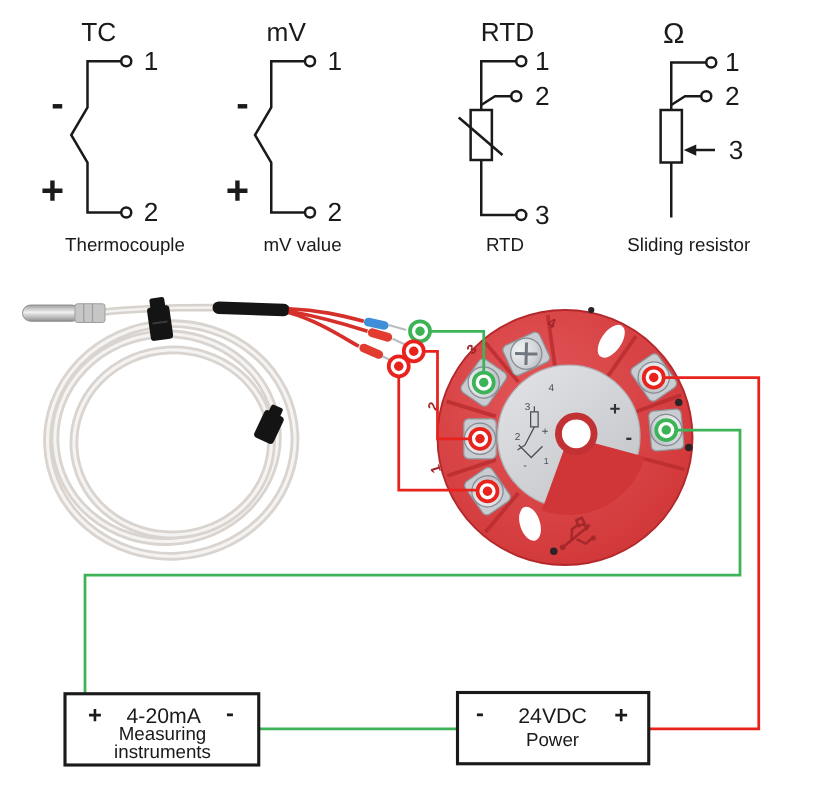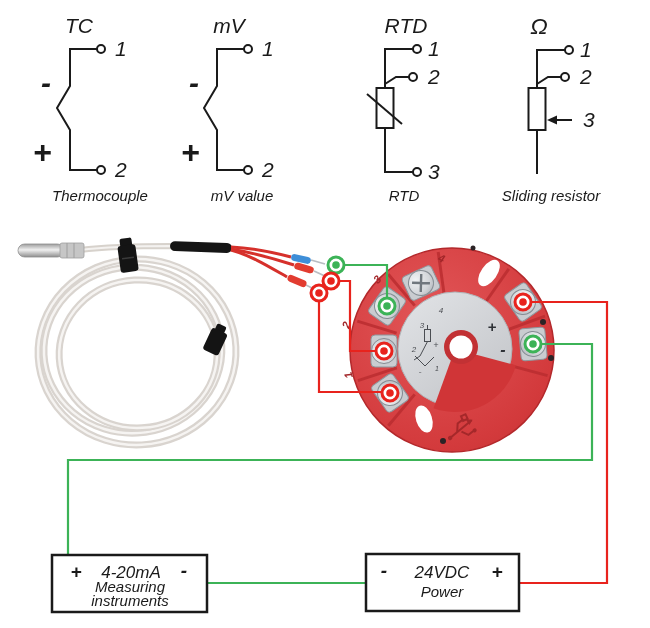--- a/index.html
+++ b/index.html
@@ -1,17 +1,17 @@
 <!DOCTYPE html>
 <html><head>
 <meta charset="utf-8">
 <style>
   html,body{margin:0;padding:0;background:#ffffff;}
   #stage{position:relative;width:650px;height:628px;background:#fff;overflow:hidden;
-         font-family:"Liberation Sans", sans-serif;font-style:italic;}
+         font-family:"Liberation Sans", sans-serif;}
   svg{position:absolute;left:0;top:0;}
   text{font-family:"Liberation Sans", sans-serif;fill:#1a1a1a;}
   .sym-line{stroke:#1a1a1a;stroke-width:2;fill:none;}
   .sym-term{fill:#fff;stroke:#1a1a1a;stroke-width:2;}
   .t-num{font-size:21px;}
   .t-title{font-size:21px;text-anchor:middle;}
   .t-cap{font-size:15px;text-anchor:middle;}
   .t-sign{font-size:30px;font-weight:bold;text-anchor:middle;}
   .wire-red{stroke:#e8231d;stroke-width:2.2;fill:none;}
   .wire-green{stroke:#3cb357;stroke-width:2.2;fill:none;}

